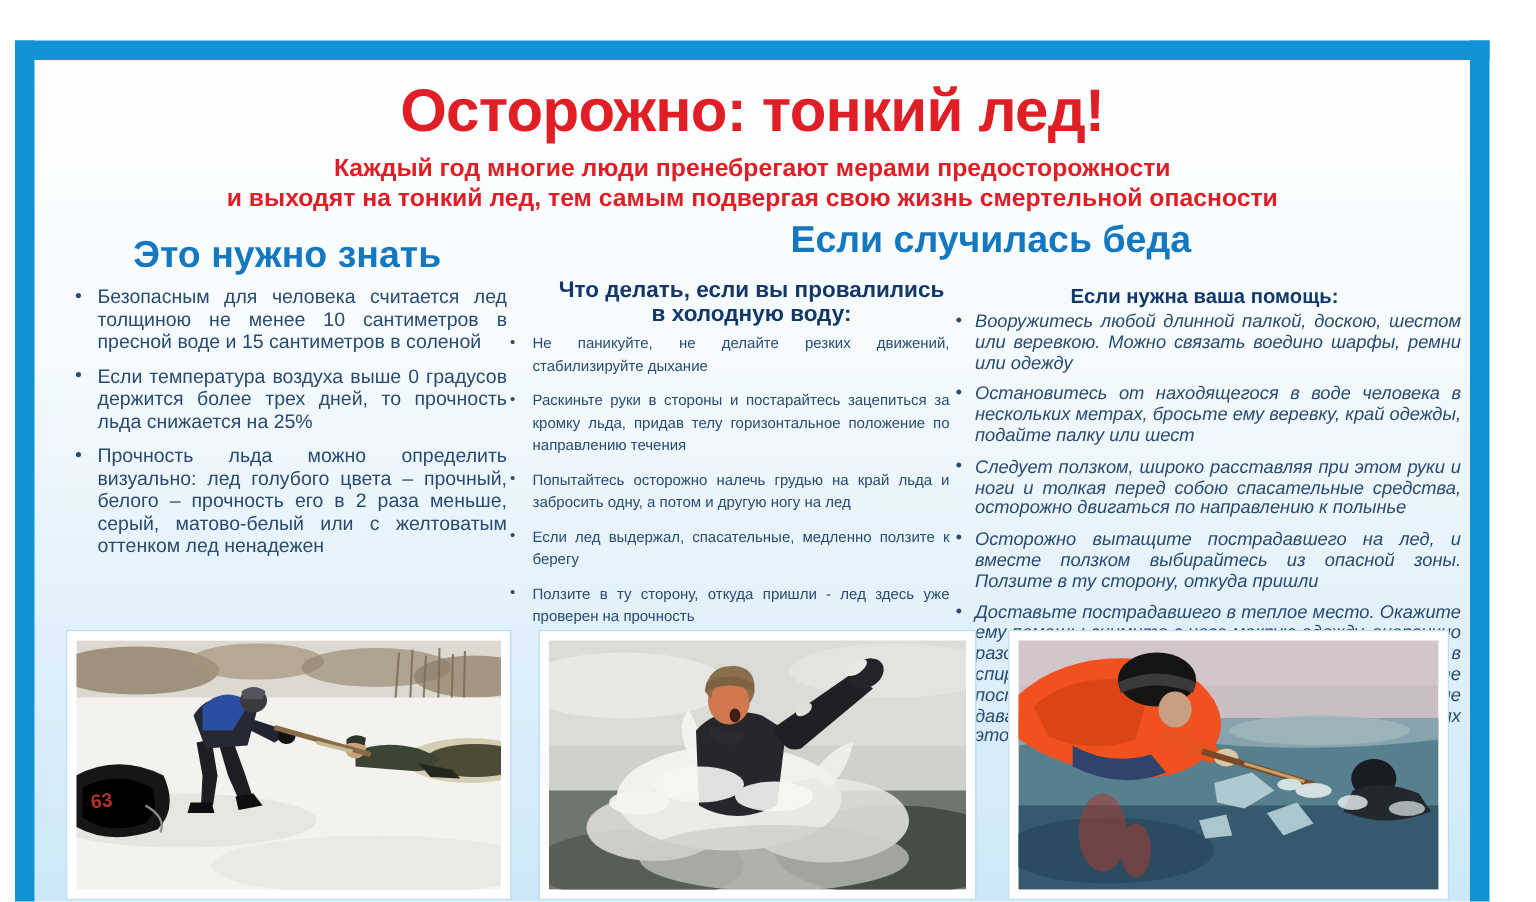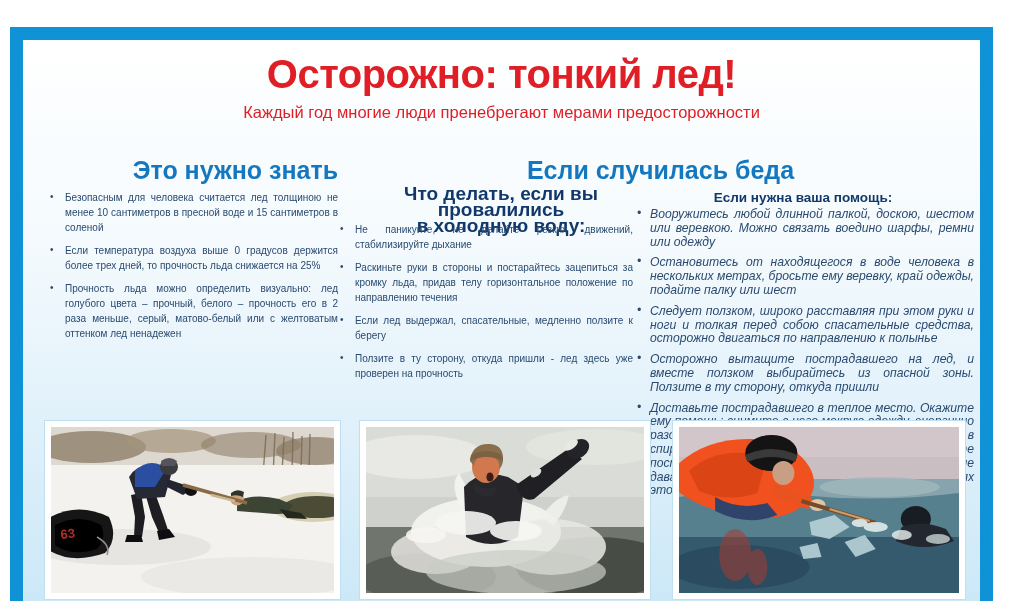--- a/index.html
+++ b/index.html
@@ -18,43 +18,43 @@
     position:absolute;left:10px;top:27px;width:983px;height:600px;
     border:13px solid var(--border_blue);border-bottom:none;
     background:linear-gradient(180deg,#ffffff 0%,#f4fafd 35%,#ddeffa 70%,#c9e7f7 100%);
   }
   .title{
     position:absolute;top:12px;left:0;width:957px;text-align:center;
     font-size:40px;font-weight:bold;color:var(--accent_red);letter-spacing:-.5px;
   }
   .subtitle{
     position:absolute;top:62px;left:0;width:957px;text-align:center;
-    font-size:16.5px;font-weight:normal;color:var(--accent_red);line-height:20px;
+    font-size:16.5px;font-weight:bold;color:var(--accent_red);line-height:20px;
   }
   .section-heading{
     position:absolute;text-align:center;font-size:25px;font-weight:bold;
     color:var(--heading_blue);
   }
-  .heading-know{left:22px;top:116px;width:293px;text-align:right;}
-  .heading-trouble{left:330px;top:116px;width:615px;text-align:center;}
+  .heading-know{left:22px;top:116px;width:293px;}
+  .heading-trouble{left:330px;top:106px;width:615px;text-align:center;}
   .subheading{
     position:absolute;text-align:center;font-weight:bold;
-    color:var(--subheading_navy);font-size:19px;line-height:16px;
+    color:var(--subheading_navy);font-size:15px;line-height:16px;
   }
   .subheading-mid{left:329px;top:146px;width:298px;}
   .subheading-right{left:609px;top:150px;width:342px;font-size:13.5px;}
   .bullets{position:absolute;list-style:none;color:var(--body_navy);}
   .bullets li{
     position:relative;padding-left:20px;text-align:justify;
     margin-bottom:8px;
   }
   .bullets li::before{
     content:"\2022";position:absolute;left:5px;top:-1px;color:var(--body_navy);
   }
-  .bullets-know{left:22px;top:150px;width:293px;font-size:10px;line-height:15px;}
+  .bullets-know{left:22px;top:150px;width:293px;font-size:13px;line-height:15px;}
   .bullets-mid{left:312px;top:182px;width:298px;font-size:10px;line-height:15px;}
   .bullets-right{left:609px;top:168px;width:342px;font-size:12.2px;line-height:13.8px;font-style:italic;}
   .bullets-right li{margin-bottom:7px;padding-left:18px;}
   .photo{
     position:absolute;top:381px;height:178px;background:#ffffff;
     border:6px solid #ffffff;box-shadow:0 0 0 1px var(--frame_edge);
   }
   .photo svg{display:block;width:100%;height:100%;}
   .photo-1{left:22px;width:295px;}
   .photo-2{left:337px;width:290px;}
@@ -63,40 +63,42 @@
 </head>
 <body>
 
 <div class="page">
   <div class="poster">
 
     <h1 class="title">Осторожно: тонкий лед!</h1>
 
     <div class="subtitle">
       <div>Каждый год многие люди пренебрегают мерами предосторожности</div>
+      <div>и выходят на тонкий лед, тем самым подвергая свою жизнь смертельной опасности</div>
     </div>
 
     <h2 class="section-heading heading-know">Это нужно знать</h2>
 
     <h2 class="section-heading heading-trouble">Если случилась беда</h2>
 
     <ul class="bullets bullets-know">
         <li>Безопасным для человека считается лед толщиною не менее 10 сантиметров в пресной воде и 15 сантиметров в соленой</li>
         <li>Если температура воздуха выше 0 градусов держится более трех дней, то прочность льда снижается на 25%</li>
         <li>Прочность льда можно определить визуально: лед голубого цвета – прочный, белого – прочность его в 2 раза меньше, серый, матово-белый или с желтоватым оттенком лед ненадежен</li>
       </ul>
 
     <h3 class="subheading subheading-mid">
       <span>Что делать, если вы провалились</span><br>
       <span>в холодную воду:</span>
     </h3>
 
     <ul class="bullets bullets-mid">
         <li>Не паникуйте, не делайте резких движений, стабилизируйте дыхание</li>
         <li>Раскиньте руки в стороны и постарайтесь зацепиться за кромку льда, придав телу горизонтальное положение по направлению течения</li>
+        <li>Попытайтесь осторожно налечь грудью на край льда и забросить одну, а потом и другую ногу на лед</li>
         <li>Если лед выдержал, спасательные, медленно ползите к берегу</li>
         <li>Ползите в ту сторону, откуда пришли - лед здесь уже проверен на прочность</li>
       </ul>
 
     <h3 class="subheading subheading-right">Если нужна ваша помощь:</h3>
 
     <ul class="bullets bullets-right">
         <li>Вооружитесь любой длинной палкой, доскою, шестом или веревкою. Можно связать воедино шарфы, ремни или одежду</li>
         <li>Остановитесь от находящегося в воде человека в нескольких метрах, бросьте ему веревку, край одежды, подайте палку или шест</li>
         <li>Следует ползком, широко расставляя при этом руки и ноги и толкая перед собою спасательные средства, осторожно двигаться по направлению к полынье</li>

